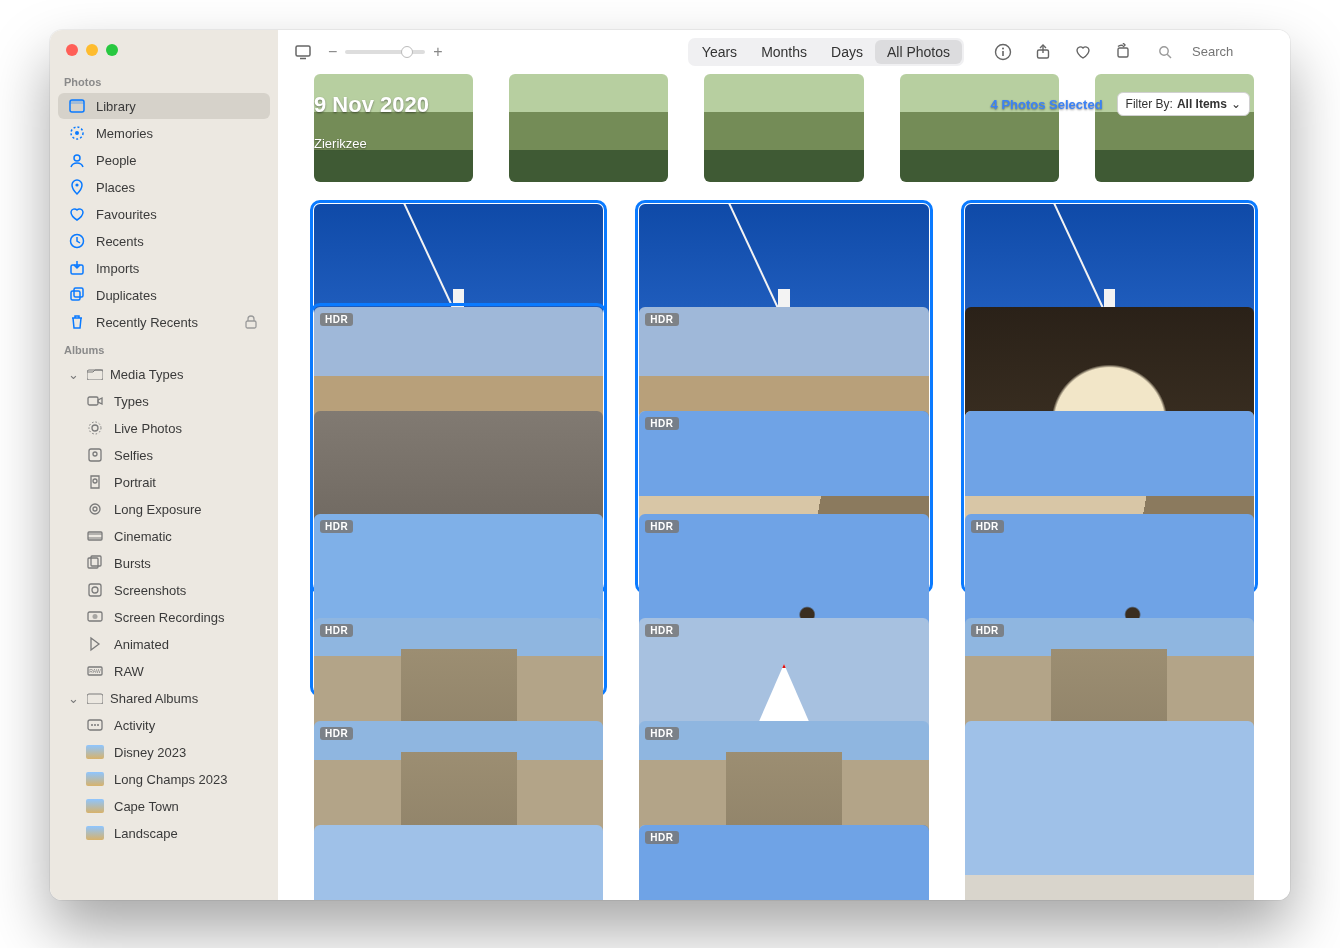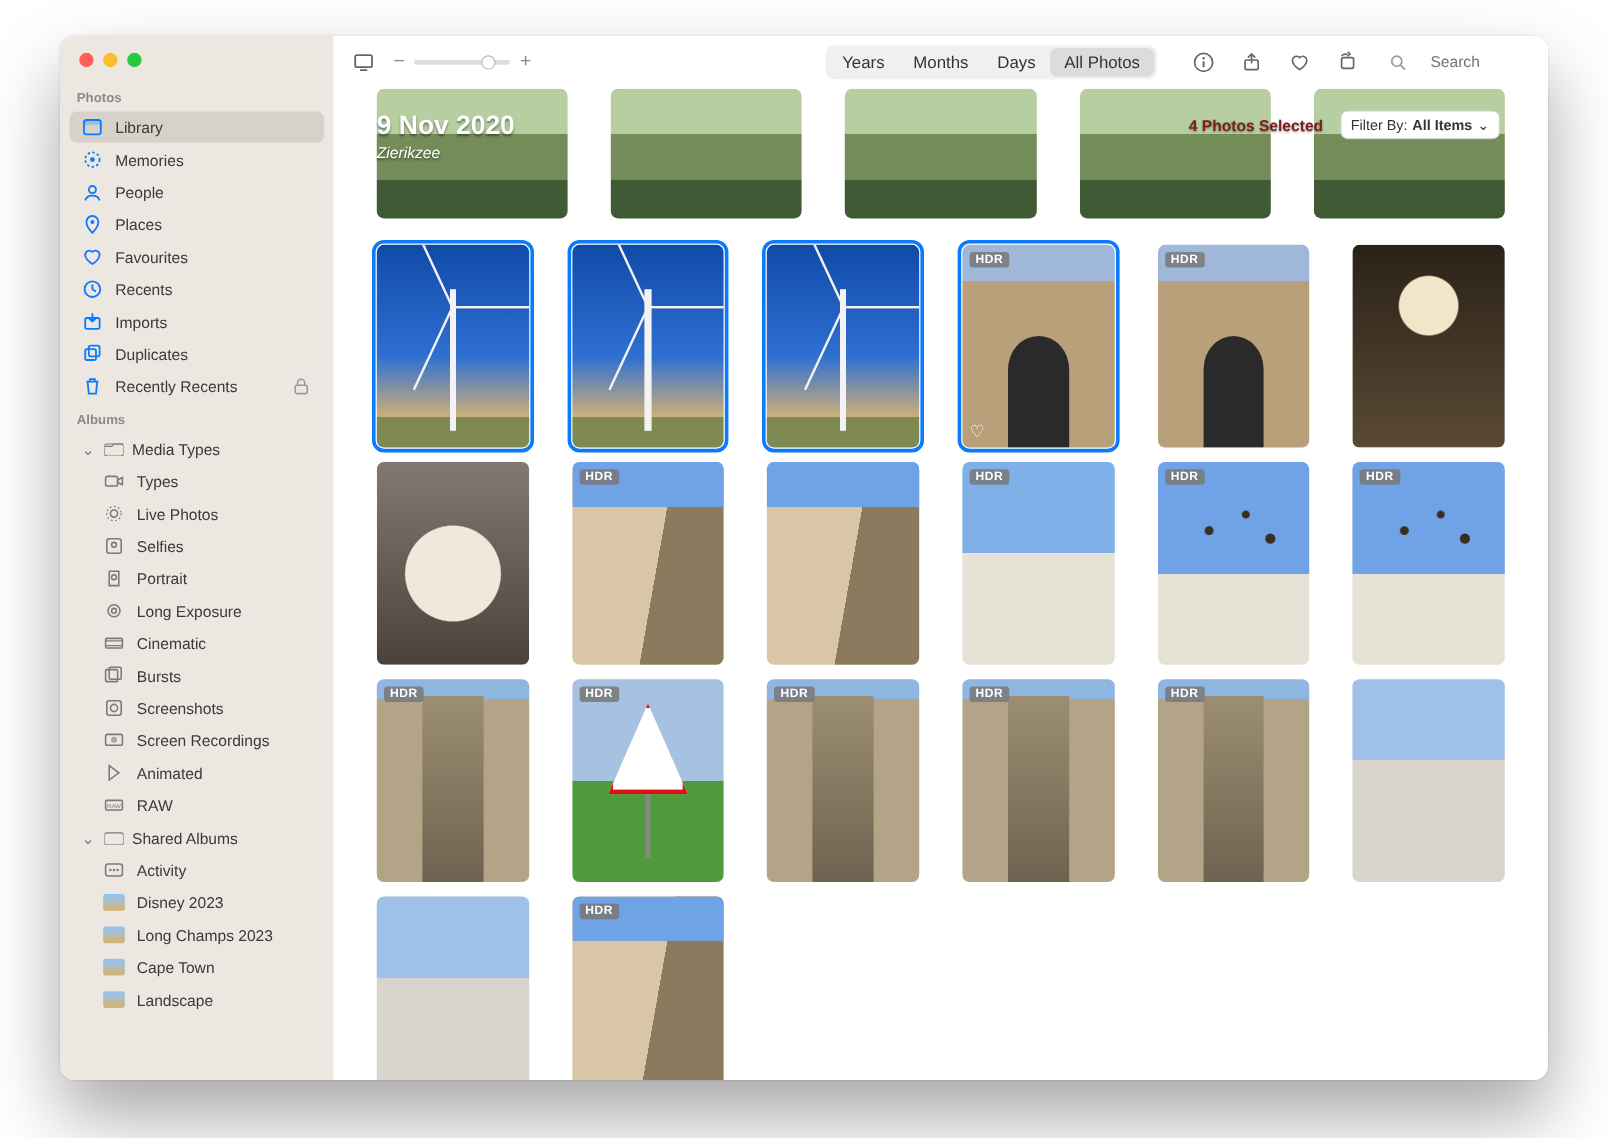--- a/index.html
+++ b/index.html
@@ -40,26 +40,26 @@
   .seg .seg-item.active{ background:#dcdcde; }
   .tb-icons { display:flex; gap:18px; color:#5f5f5f; padding:0 6px 0 14px;}
   .search { display:flex; align-items:center; gap:20px; background:transparent; color:#9a9a9a; font-size:13px; padding:4px 4px; min-width:120px;}
   .search input { border:none; outline:none; font-size:13px; background:transparent; color:#333; width:80px;}
   
   .content { position:relative; flex:1; overflow:hidden; }
   .hero { position:absolute; left:0; right:0; top:0; height:108px; display:flex; gap:36px; padding:0 36px; }
   .hero .ph { flex:1; border-radius:6px; background:linear-gradient(#b7cfa0 0 35%, #748c57 35% 70%, #3f5a34 70% 100%); }
   .hero-overlay { position:absolute; left:36px; top:18px; color:#fff; text-shadow:0 1px 2px rgba(0,0,0,.45);}
   .hero-overlay h2{ font-size:22px; font-weight:700;}
-  .hero-overlay .sub{ font-size:13px; font-weight:500; margin-top:2px;font-style:italic;}
+  .hero-overlay .sub{ font-size:13px; font-weight:500; margin-top:18px;}
   .hero-right { position:absolute; right:40px; top:18px; display:flex; align-items:center; gap:14px;}
-  .sel-label { color:#7f1d1d; font-size:13px; font-weight:600; text-shadow:0 1px 2px rgba(0,0,0,.45);}
+  .sel-label { color:#3b82f6; font-size:13px; font-weight:600; text-shadow:0 1px 2px rgba(0,0,0,.45);}
   .filter { background:#fff; border:1px solid #d0d0d0; border-radius:6px; padding:4px 8px; font-size:12px; display:flex; align-items:center; gap:4px; color:#333;}
   .filter b{font-weight:600;}
-  .grid { position:absolute; left:0; right:0; top:130px; bottom:0; padding: 0 36px; display:grid; grid-template-columns: repeat(6, 1fr); gap: 28px 36px; align-content:start;}
+  .grid { position:absolute; left:0; right:0; top:130px; bottom:0; padding: 0 36px; display:grid; grid-template-columns: repeat(3, 1fr); gap: 28px 36px; align-content:start;}
   .tile { position:relative; width:100%; aspect-ratio: 3/4; border-radius:6px; overflow:hidden; background:#888; }
   .tile.selected { outline: 3px solid #0a7aff; outline-offset: 1px; }
   .badge { position:absolute; top:6px; left:6px; font-size:10px; font-weight:700; color:#fff; background:rgba(120,120,120,.85); padding:1px 5px; border-radius:3px; letter-spacing:.5px;}
   .fav { position:absolute; bottom:6px; left:6px; color:#fff; font-size:14px; }
   
   .windmill { background: linear-gradient(#0f4aa8 0%, #2f6fd1 55%, #cdb079 85%, #7e8a52 85% 100%); position:relative;}
   .windmill::before{content:""; position:absolute; left:48%; top:22%; width:4%; height:70%; background:#f3f3f3;}
   .windmill::after{content:""; position:absolute; left:50%; top:30%; width:70%; height:2px; background:#f3f3f3; transform-origin:left center;}
   .windmill .b2{position:absolute; left:50%; top:30%; width:60%; height:2px; background:#f3f3f3; transform:rotate(115deg); transform-origin:left center;}
   .windmill .b3{position:absolute; left:50%; top:30%; width:60%; height:2px; background:#f3f3f3; transform:rotate(-115deg); transform-origin:left center;}

